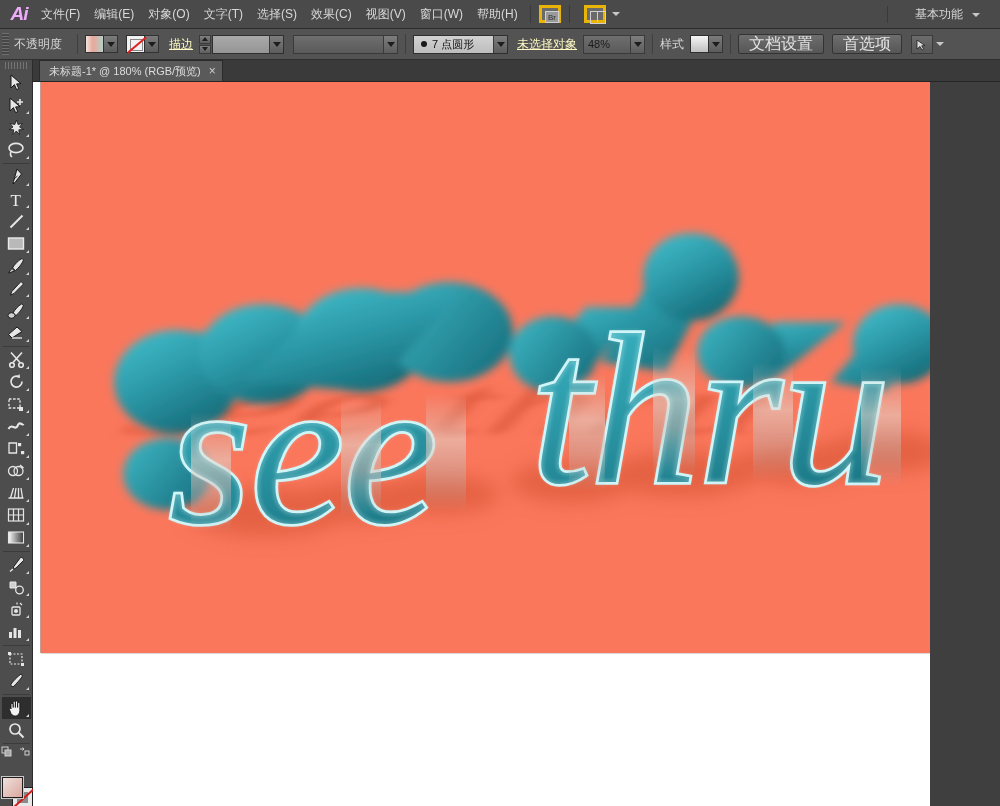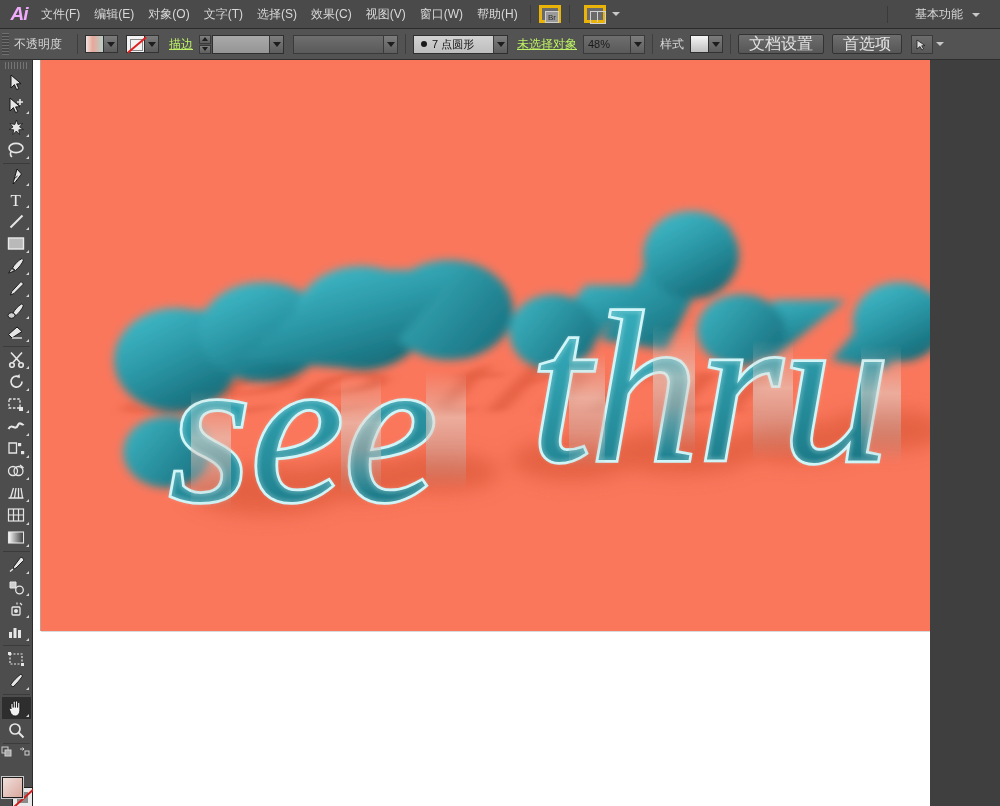--- a/index.html
+++ b/index.html
@@ -80,21 +80,21 @@
     padding-left: 2px;
   }
   #grip {
     width: 7px; height: 22px;
     background: repeating-linear-gradient(to bottom,#6e6e6e 0px,#6e6e6e 1px,#474747 1px,#474747 3px);
     margin-right: 5px;
   }
   .cb-label {
     color: #d5d5d5; font-size: 12px; white-space: nowrap;
   }
-  .cb-label.link { color: #bef264; text-decoration: underline; }
+  .cb-label.link { color: #fef9c3; text-decoration: underline; }
   .cb-sep {
     width: 1px; height: 20px; background: #3e3e3e;
     margin: 0 7px;
   }
   .swatch-group { display: flex; align-items: center; }
   .swatch {
     width: 19px; height: 18px;
     border: 1px solid #2f2f2f;
     background: #fff;
     position: relative;
@@ -657,20 +657,26 @@
     </div>
 
     <div id="tb-swatches">
       <div id="tb-stroke"></div>
       <div id="tb-fill"></div>
     </div>
   </div>
 
   <div id="doc-area">
 
+    <div id="tabstrip">
+      <div id="doc-tab">
+        <span>未标题-1* @ 180% (RGB/预览)</span>
+        <span id="tab-close">×</span>
+      </div>
+    </div>
 
     <div id="canvas-scroll">
       <div id="artboard-left-edge"></div>
       <div id="artboard">
 
         <svg id="artwork" viewBox="0 0 959 571" preserveAspectRatio="none">
           <defs>
 
             <linearGradient id="faceGrad" x1="0" y1="0" x2="0.25" y2="1">
               <stop offset="0%" stop-color="#3bb8c6"></stop>

